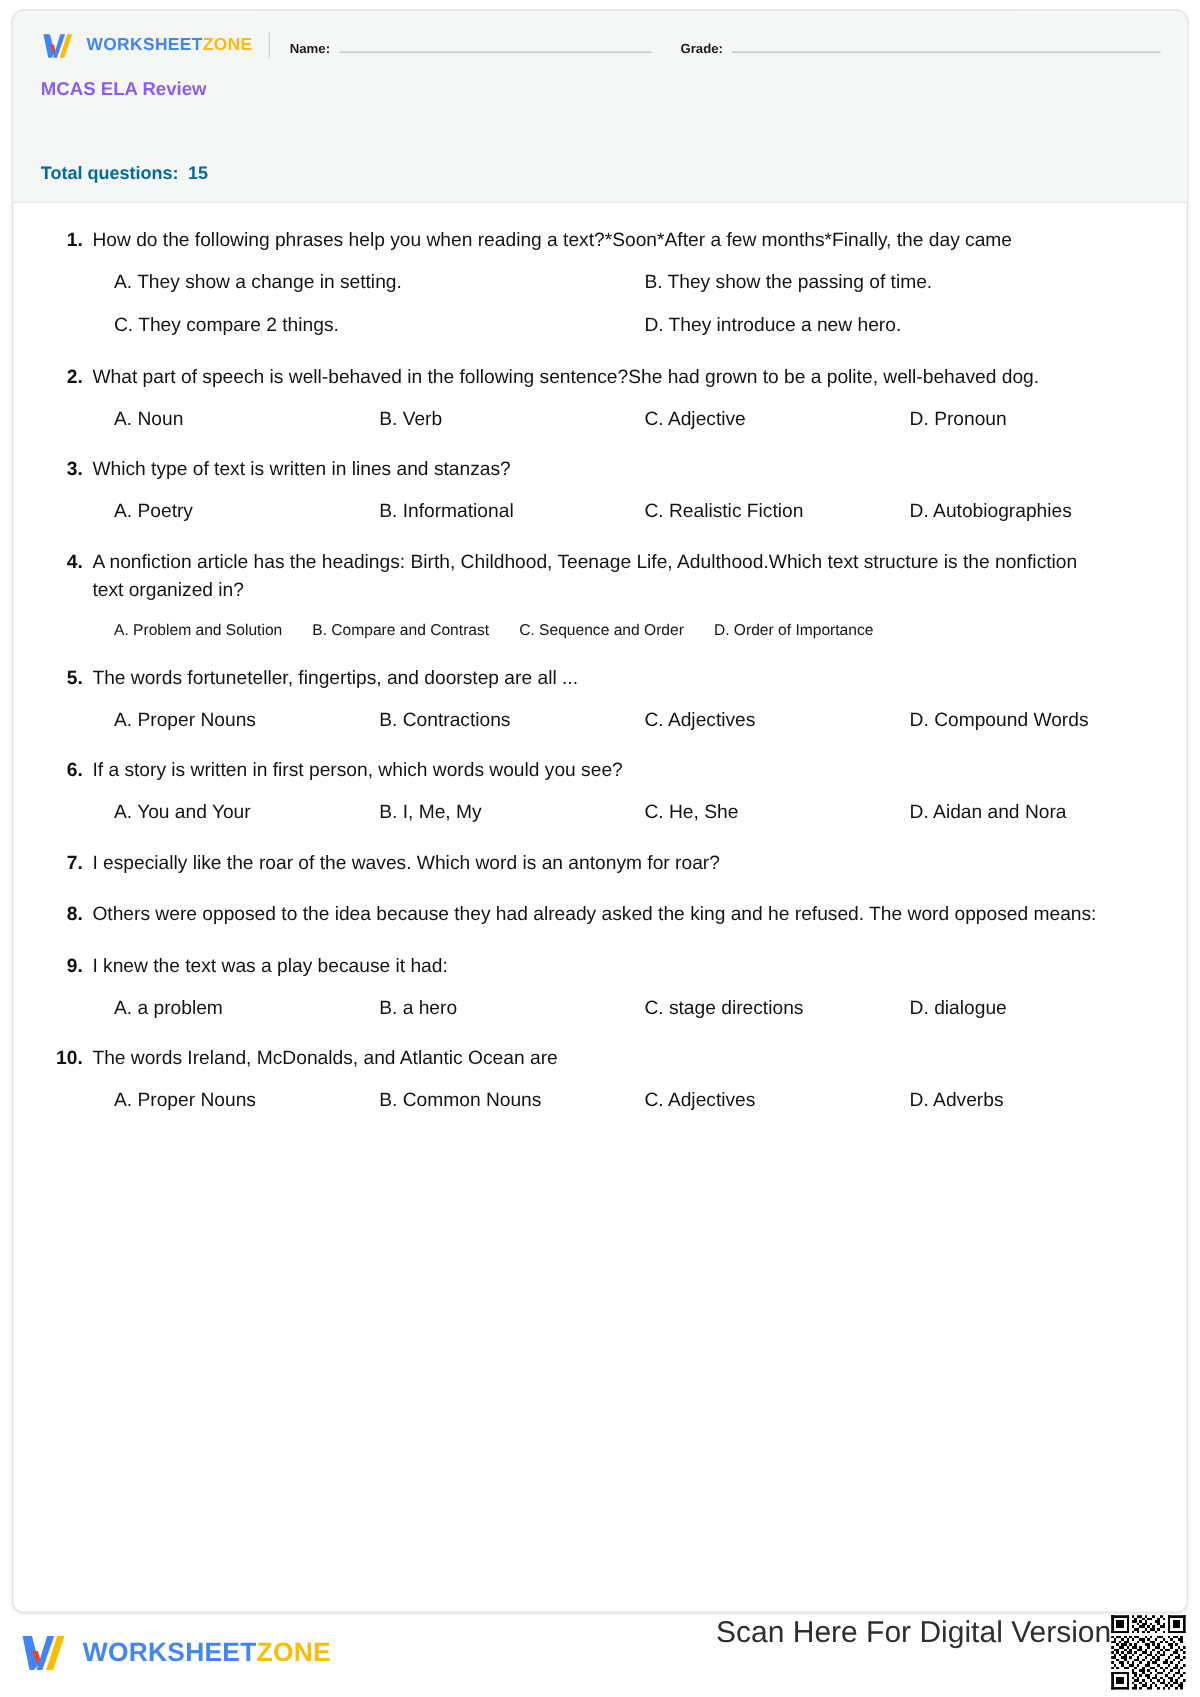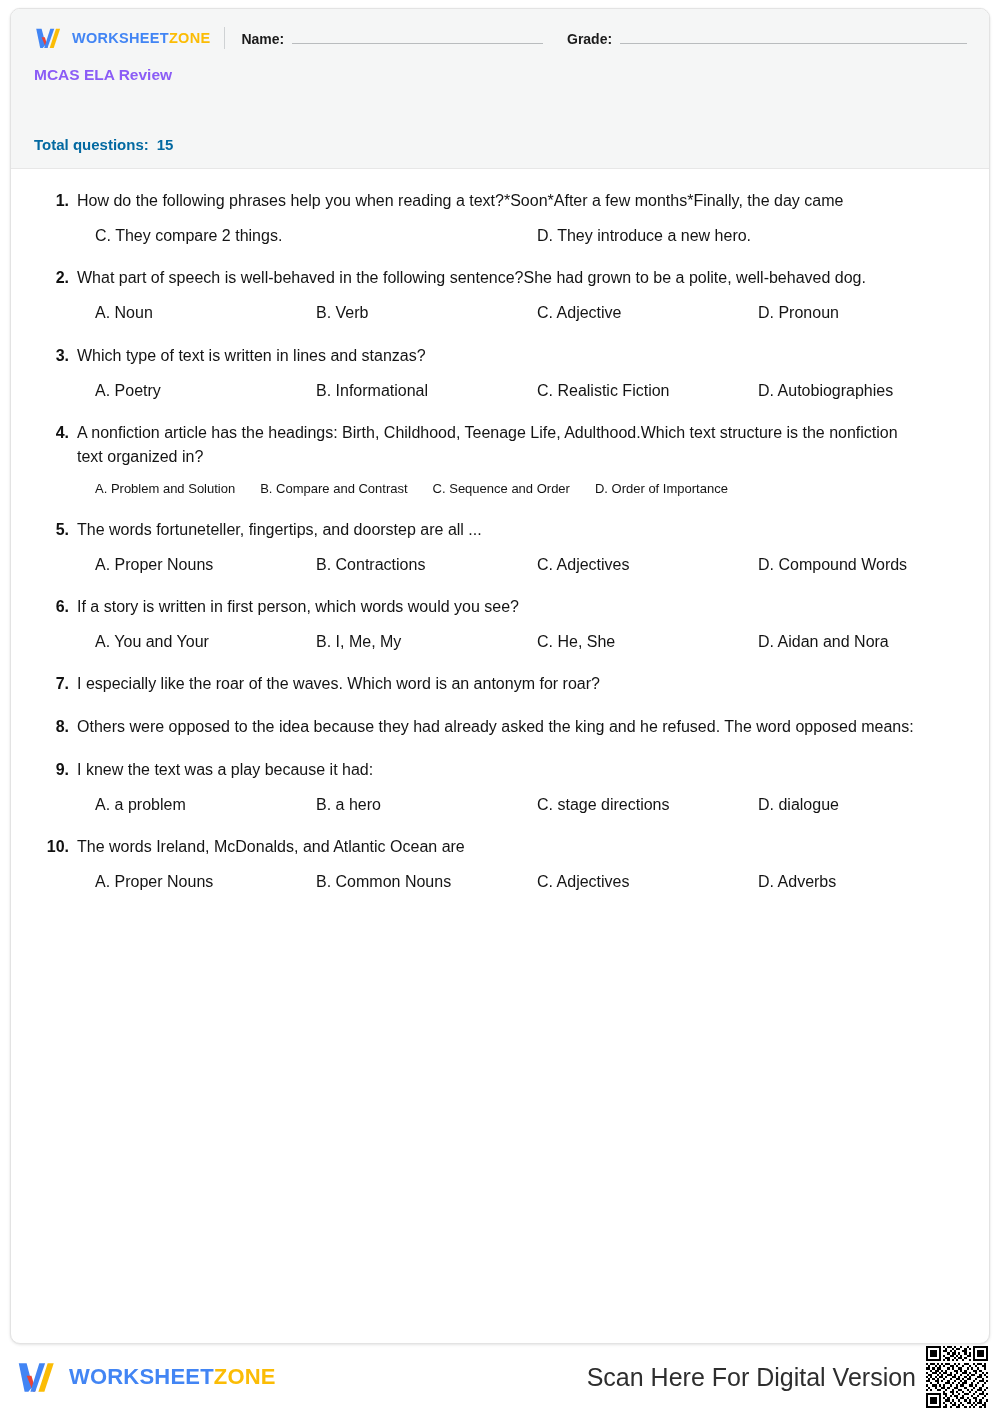--- a/index.html
+++ b/index.html
@@ -69,21 +69,21 @@
     margin: 0 16px 0 14px;
     flex: 0 0 auto;
   }
   .field {
     display: flex;
     align-items: baseline;
     flex: 1 1 auto;
     min-width: 0;
   }
   .field-label {
-    font-size: 14px;
+    font-size: 11px;
     font-weight: 700;
     color: #1b1b1b;
     white-space: nowrap;
     margin-right: 8px;
   }
   .field-line {
     flex: 1 1 auto;
     border-bottom: 1px solid #b9bcbe;
     height: 14px;
     min-width: 40px;
@@ -197,22 +197,21 @@
   .foot-text {
     font-size: 22px;
     font-weight: 700;
     letter-spacing: 0.2px;
     white-space: nowrap;
   }
   .foot-text .w1 { color: #4285f4; }
   .foot-text .w2 { color: #fbbc05; }
   .foot-right {
     display: flex;
-    align-items: center;
-    gap: 10px;
+    align-items: flex-start;
   }
   .scan-text {
     font-size: 25px;
     color: #2e2e2e;
     font-weight: 400;
     white-space: nowrap;
   }
   .qr {
     width: 62px;
     height: 62px;
@@ -262,20 +261,24 @@
     </div>
 
     <div class="sheet-body">
 
       <div class="question">
         <div class="q-head">
           <span class="q-num">1.</span>
           <span class="q-text">How do the following phrases help you when reading a text?*Soon*After a few months*Finally, the day came</span>
         </div>
         <div class="q-options pair">
+          <div class="pair-row">
+            <span class="opt">A. They show a change in setting.</span>
+            <span class="opt">B. They show the passing of time.</span>
+          </div>
           <div class="pair-row">
             <span class="opt">C. They compare 2 things.</span>
             <span class="opt">D. They introduce a new hero.</span>
           </div>
         </div>
       </div>
 
       <div class="question">
         <div class="q-head">
           <span class="q-num">2.</span>

